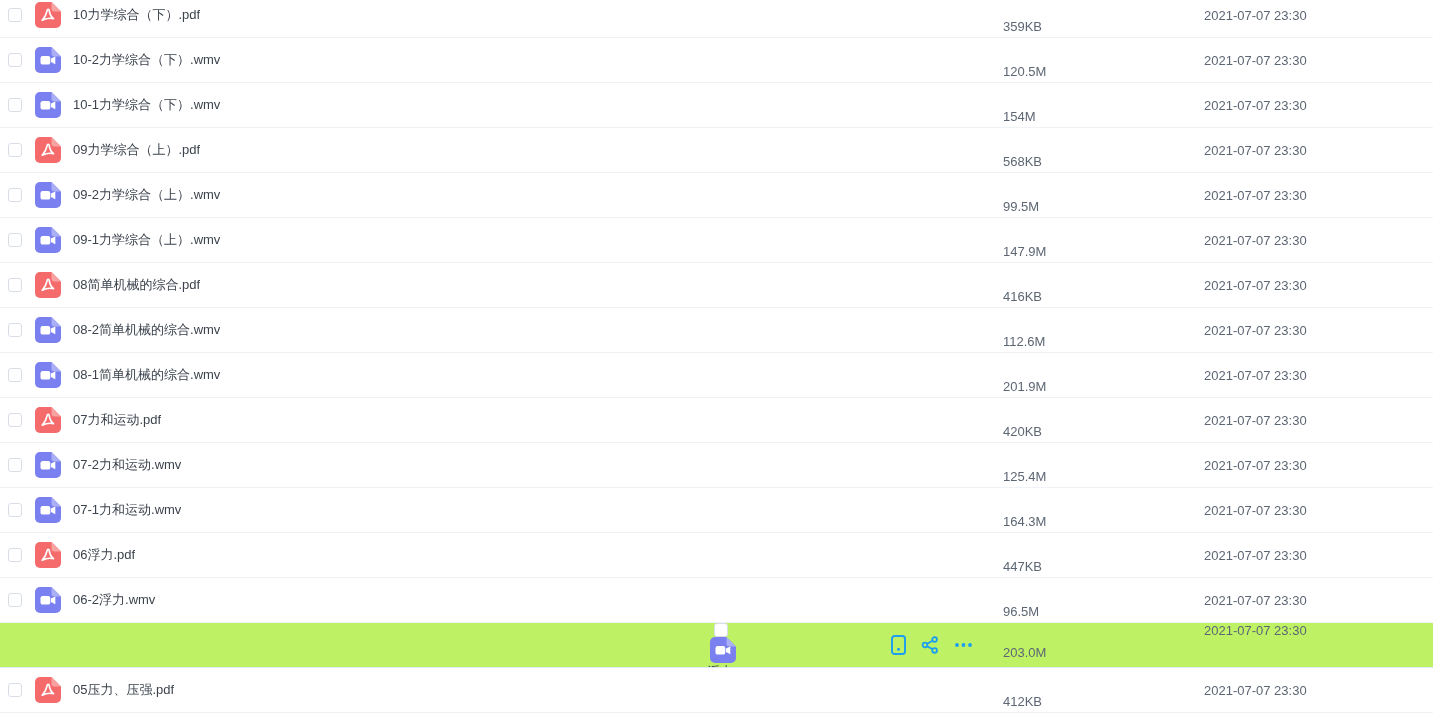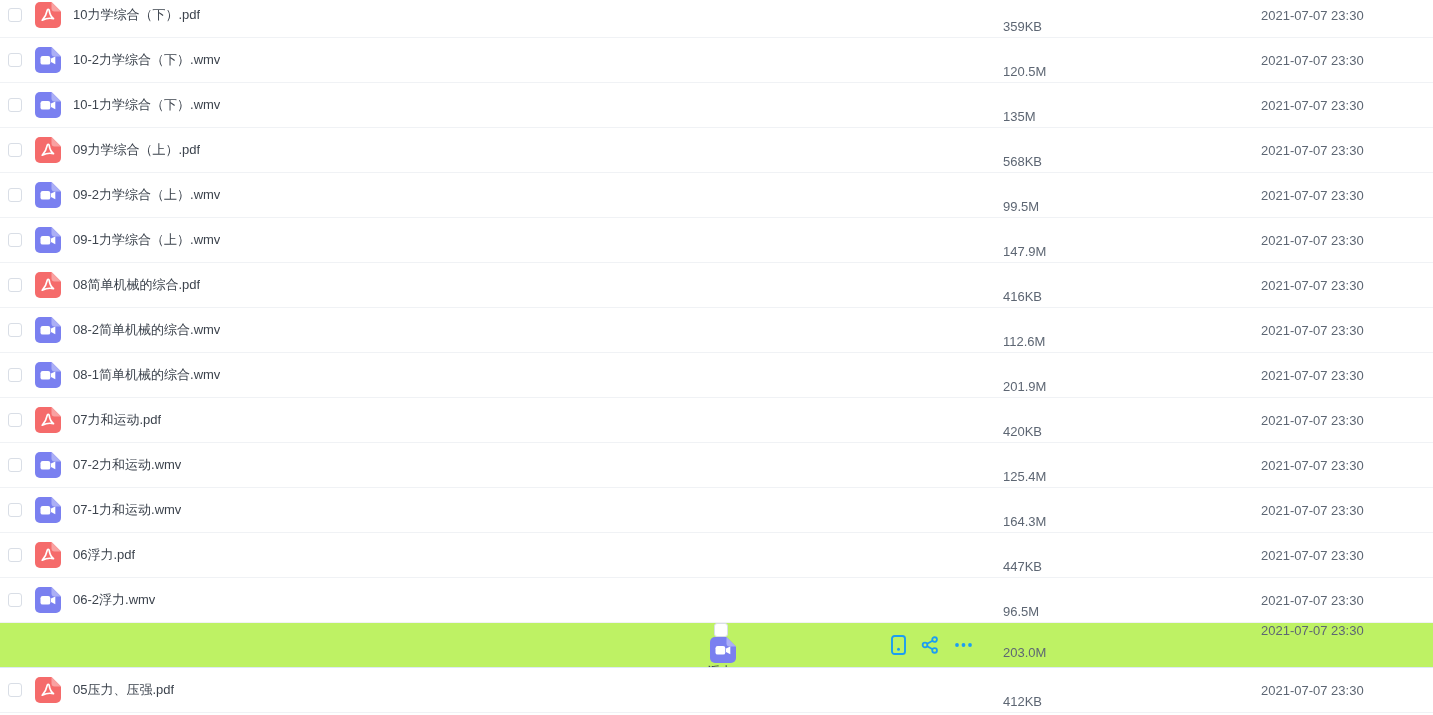--- a/index.html
+++ b/index.html
@@ -70,21 +70,21 @@
     justify-content: center;
     cursor: pointer;
   }
   .file-size, .file-date {
     position: absolute;
     font-size: 13px;
     color: #5d6673;
     white-space: nowrap;
   }
   .file-size { left: 1003px; margin-top: 22px; }
-  .file-date { left: 1261px; }
+  .file-date { left: 1204px; }
 </style>
 </head>
 <body>
 
 <div class="file-list">
   <div class="row pdf">
     <span class="checkbox"></span>
     <span class="file-icon">
       <svg width="26" height="26" viewBox="0 0 26 26">
         <path class="icon-body" d="M5 0 H16.5 L26 9.5 V21 a5 5 0 0 1 -5 5 H5 a5 5 0 0 1 -5 -5 V5 a5 5 0 0 1 5 -5 Z"></path>
@@ -135,21 +135,21 @@
           <path d="M7.2 18.2 c2.6 -3.1 4.5 -6.8 5 -9.9 c.2 -1.4 1.8 -1.4 2 .1 c.4 3.1 1.9 6.4 4.3 8.3 c-3.4 -.9 -7.6 -.3 -11.3 1.5 Z" fill="none" stroke="#ffffff" stroke-width="1.7" stroke-linecap="round" stroke-linejoin="round"></path>
         </g>
         <g class="glyph-video">
           <rect x="5.5" y="9" width="9.8" height="8.6" rx="2.2" fill="#ffffff"></rect>
           <path d="M16 11.6 L20.3 9.4 V17.2 L16 15 Z" fill="#ffffff"></path>
         </g>
       </svg>
     </span>
     <span class="file-name">10-1力学综合（下）.wmv</span>
 
-    <span class="file-size">135M</span>
+    <span class="file-size">154M</span>
     <span class="file-date">2021-07-07 23:30</span>
   </div>
 
   <div class="row pdf">
     <span class="checkbox"></span>
     <span class="file-icon">
       <svg width="26" height="26" viewBox="0 0 26 26">
         <path class="icon-body" d="M5 0 H16.5 L26 9.5 V21 a5 5 0 0 1 -5 5 H5 a5 5 0 0 1 -5 -5 V5 a5 5 0 0 1 5 -5 Z"></path>
         <path class="icon-fold" d="M16.5 0 L26 9.5 H19.5 a3 3 0 0 1 -3 -3 Z"></path>
         <g class="glyph-pdf">

